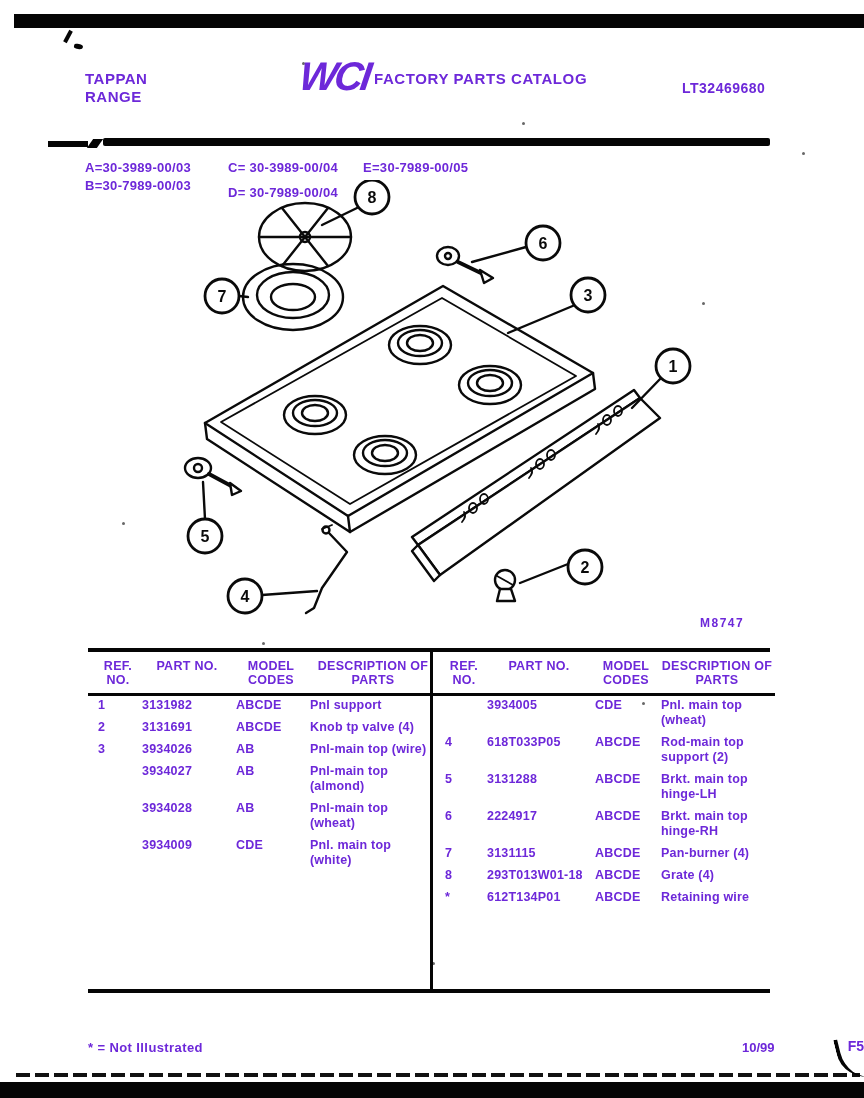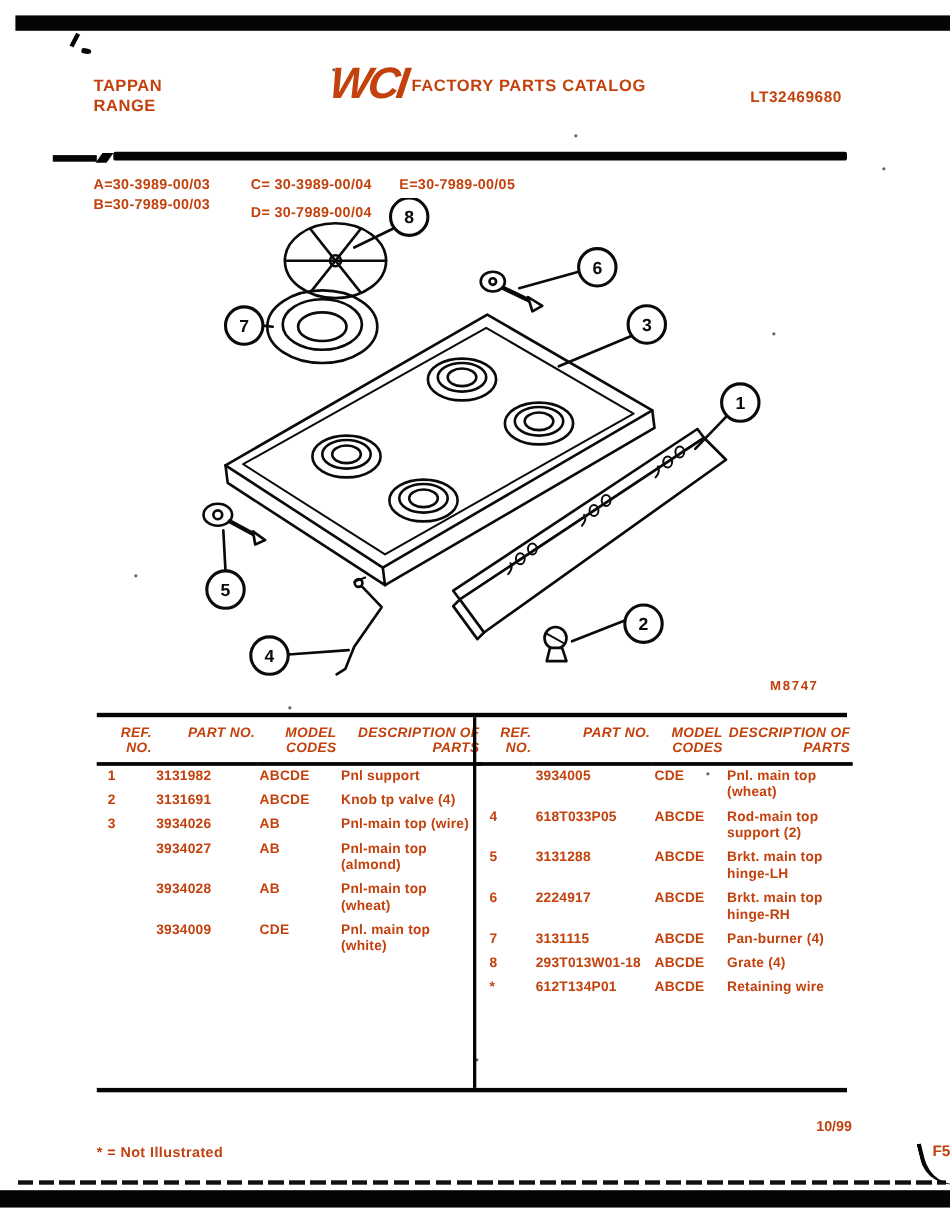--- a/index.html
+++ b/index.html
@@ -1,17 +1,17 @@
 <!DOCTYPE html>
 <html><head>
 <meta charset="utf-8">
 <style>
   html,body{margin:0;padding:0;background:#888;}
   .page{position:relative;width:864px;height:1098px;background:#fff;overflow:hidden;
-        font-family:"Liberation Sans",sans-serif;color:#c2410c;-webkit-font-smoothing:antialiased;}
+        font-family:"Liberation Sans",sans-serif;color:#6d28d9;-webkit-font-smoothing:antialiased;}
   .abs{position:absolute;}
   .b{font-weight:bold;}
   
   .scan-top{position:absolute;left:14px;right:0;top:14px;height:14px;background:#050505;}
   .scan-bottom{position:absolute;left:0;right:0;top:1082px;bottom:0;background:#050505;}
   .scan-rule-bottom{position:absolute;left:16px;right:4px;top:1073px;height:4px;
       background:repeating-linear-gradient(90deg,#111 0 14px,transparent 14px 19px);}
   .scan-curve{position:absolute;left:838px;top:1036px;width:26px;height:44px;
       border-left:4px solid #050505;border-radius:0 0 0 40px;transform:rotate(-14deg);}
   .pen-mark{position:absolute;left:66px;top:30px;width:4px;height:13px;background:#050505;transform:rotate(28deg);}
@@ -35,35 +35,35 @@
   .fillw{fill:#fff;stroke:#0a0a0a;stroke-width:2.4;stroke-linejoin:round;}
   .callout circle{fill:#fff;stroke:#0a0a0a;stroke-width:2.8;}
   .callout text{font-family:"Liberation Sans",sans-serif;font-weight:bold;font-size:16px;text-anchor:middle;fill:#0a0a0a;}
   .fig-id{left:700px;top:616px;font-size:12px;letter-spacing:1.5px;}
   
   .parts-wrap{left:88px;top:648px;width:682px;height:345px;border-top:4px solid #050505;border-bottom:4px solid #050505;box-sizing:border-box;display:flex;}
   .half{box-sizing:border-box;}
   .half.left{width:342px;}
   .half.right{width:340px;border-left:3.5px solid #050505;}
   table.parts{border-collapse:collapse;width:100%;table-layout:fixed;}
-  table.parts th{font-size:12.5px;text-align:right;vertical-align:top;padding:7px 2px 6px;line-height:14px;letter-spacing:.3px;font-style:italic;}
+  table.parts th{font-size:12.5px;text-align:center;vertical-align:top;padding:7px 2px 6px;line-height:14px;letter-spacing:.3px;}
   table.parts thead tr{border-bottom:3px solid #050505;}
   table.parts td{font-size:12.5px;font-weight:bold;vertical-align:top;padding:2px 2px 5px;line-height:15px;letter-spacing:.2px;}
   .half.left th:nth-child(1),.half.left td:nth-child(1){width:40px;padding-left:10px;}
   .half.left th:nth-child(2),.half.left td:nth-child(2){width:90px;}
   .half.left th:nth-child(3),.half.left td:nth-child(3){width:70px;}
   .half.left th:nth-child(4),.half.left td:nth-child(4){width:126px;}
   .half.right th:nth-child(1),.half.right td:nth-child(1){width:38px;padding-left:12px;}
   .half.right th:nth-child(2),.half.right td:nth-child(2){width:104px;}
   .half.right th:nth-child(3),.half.right td:nth-child(3){width:62px;}
   .half.right th:nth-child(4),.half.right td:nth-child(4){width:112px;}
   
   .foot-note{left:88px;top:1040px;font-size:13px;letter-spacing:.4px;}
   .foot-page{left:0;right:0;top:1038px;text-align:right;font-size:14px;}
-  .foot-date{left:742px;top:1016px;font-size:13px;}
+  .foot-date{left:742px;top:1040px;font-size:13px;}
 </style>
 </head>
 <body>
 
 <div class="page">
 
   <div class="scan-top"></div>
   <div class="pen-mark"></div>
   <div class="pen-dot"></div>
   <div>

